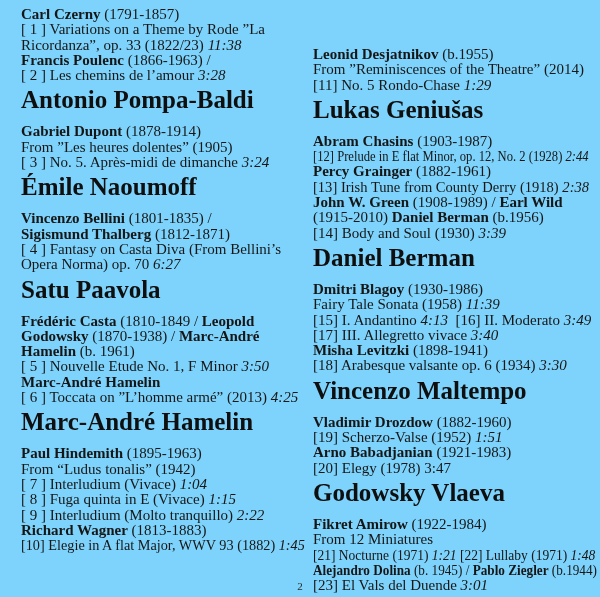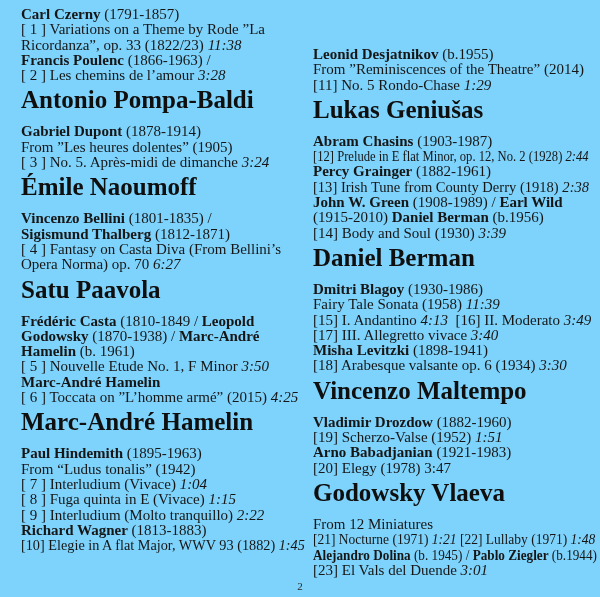--- a/index.html
+++ b/index.html
@@ -80,21 +80,21 @@
           <span class="line"><span>[ 4 ] Fantasy on Casta Diva (From Bellini’s</span></span>
           <span class="line"><span>Opera Norma) op. 70 </span><span class="i">6:27</span></span>
         </div>
         <h2 class="performer">Satu Paavola</h2>
         <div class="track-block">
           <span class="line"><span class="b">Frédéric Casta</span><span> (1810-1849 / </span><span class="b">Leopold</span></span>
           <span class="line"><span class="b">Godowsky</span><span> (1870-1938) / </span><span class="b">Marc-André</span></span>
           <span class="line"><span class="b">Hamelin</span><span> (b. 1961)</span></span>
           <span class="line"><span>[ 5 ] Nouvelle Etude No. 1, F Minor </span><span class="i">3:50</span></span>
           <span class="line"><span class="b">Marc-André Hamelin</span></span>
-          <span class="line"><span>[ 6 ] Toccata on ”L’homme armé” (2015) </span><span class="i">4:25</span></span>
+          <span class="line"><span>[ 6 ] Toccata on ”L’homme armé” (2013) </span><span class="i">4:25</span></span>
         </div>
         <h2 class="performer">Marc-André Hamelin</h2>
         <div class="track-block">
           <span class="line"><span class="b">Paul Hindemith</span><span> (1895-1963)</span></span>
           <span class="line"><span>From “Ludus tonalis” (1942)</span></span>
           <span class="line"><span>[ 7 ] Interludium (Vivace) </span><span class="i">1:04</span></span>
           <span class="line"><span>[ 8 ] Fuga quinta in E (Vivace) </span><span class="i">1:15</span></span>
           <span class="line"><span>[ 9 ] Interludium (Molto tranquillo) </span><span class="i">2:22</span></span>
           <span class="line"><span class="b">Richard Wagner</span><span> (1813-1883)</span></span>
           <span class="line" style="transform: scaleX(0.95); transform-origin: 0px 50%;"><span>[10] Elegie in A flat Major, WWV 93 (1882) </span><span class="i">1:45</span></span>
@@ -127,20 +127,21 @@
         </div>
         <h2 class="performer">Vincenzo Maltempo</h2>
         <div class="track-block">
           <span class="line"><span class="b">Vladimir Drozdow</span><span> (1882-1960)</span></span>
           <span class="line"><span>[19] Scherzo-Valse (1952) </span><span class="i">1:51</span></span>
           <span class="line"><span class="b">Arno Babadjanian</span><span> (1921-1983)</span></span>
           <span class="line"><span>[20] Elegy (1978) 3:47</span></span>
         </div>
         <h2 class="performer">Godowsky Vlaeva</h2>
         <div class="track-block">
+          <span class="line"><span class="b">Fikret Amirow</span><span> (1922-1984)</span></span>
           <span class="line"><span>From 12 Miniatures</span></span>
           <span class="line" style="transform: scaleX(0.9); transform-origin: 0px 50%;"><span>[21] Nocturne (1971) </span><span class="i">1:21</span><span> [22] Lullaby (1971) </span><span class="i">1:48</span></span>
           <span class="line" style="transform: scaleX(0.88); transform-origin: 0px 50%;"><span class="b">Alejandro Dolina</span><span> (b. 1945) / </span><span class="b">Pablo Ziegler</span><span> (b.1944)</span></span>
           <span class="line"><span>[23] El Vals del Duende </span><span class="i">3:01</span></span>
         </div>
       </div>
     </div>
   <div class="page-number">2</div>
 </div>
 

